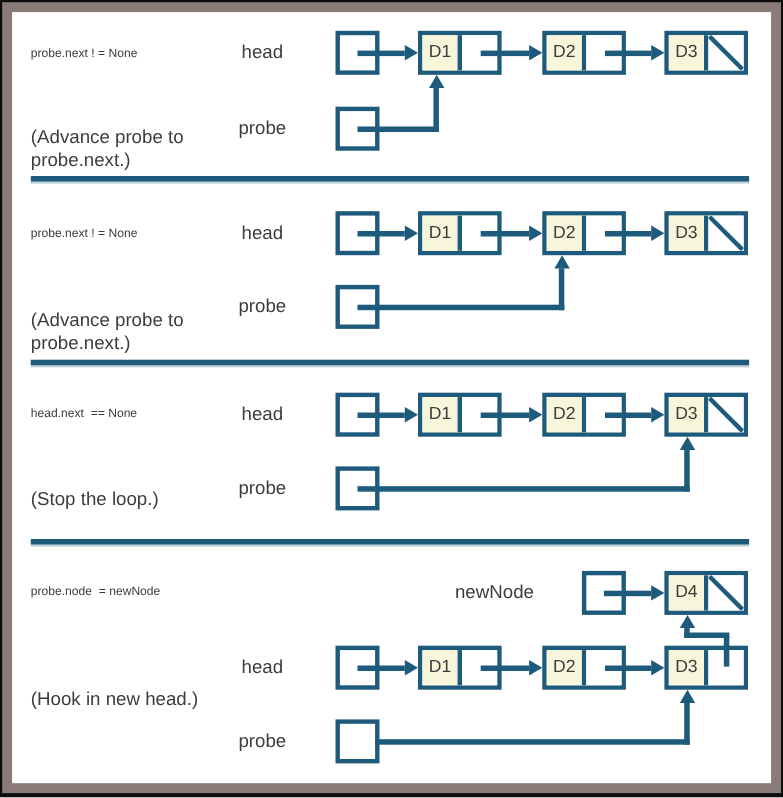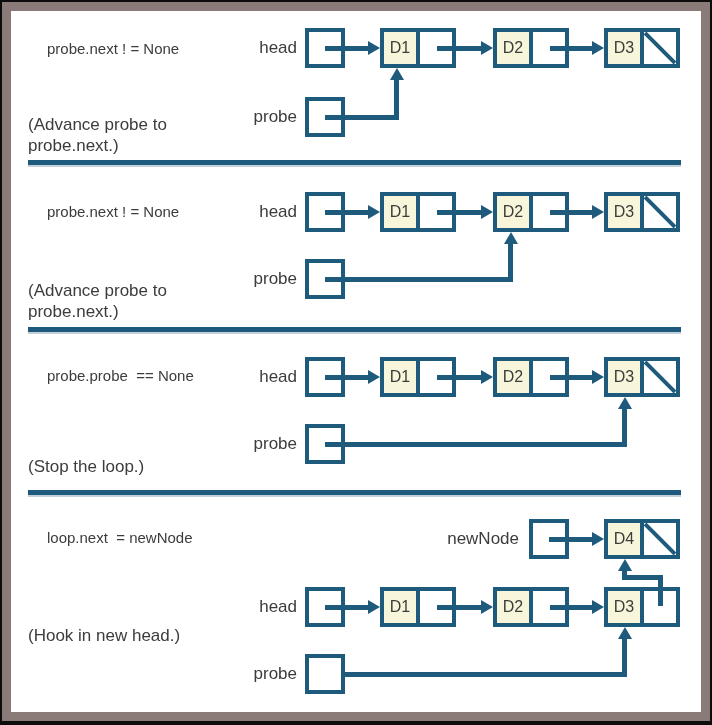--- a/index.html
+++ b/index.html
@@ -10,23 +10,23 @@
     --paper:#ffffff;
     --edge:#0d0d0d;
   }
   html,body{margin:0;padding:0;background:#fff;}
   .page{position:relative;width:712px;height:725px;background:var(--edge);
         font-family:"Liberation Sans","DejaVu Sans",sans-serif;overflow:hidden;}
   .frame{position:absolute;left:2px;top:2px;right:2px;bottom:4px;background:var(--frame);}
   .canvas{position:absolute;left:11px;top:11px;right:11px;bottom:13px;background:var(--paper);}
   .sep{position:absolute;left:28px;width:653px;height:5px;background:var(--teal);
        box-shadow:0 2px 0 rgba(120,150,170,.45);z-index:4;}
-  .stmt{position:absolute;font-size:15px;line-height:20px;color:var(--text);white-space:pre;z-index:3;margin-left:19px;}
+  .stmt{position:absolute;font-size:11px;line-height:20px;color:var(--text);white-space:pre;z-index:3;}
   .note{position:absolute;font-size:17px;line-height:21px;color:var(--text);white-space:pre-line;z-index:3;margin-top:28px;}
-  .lbl{position:absolute;font-size:17px;line-height:20px;color:var(--text);text-align:right;width:117px;z-index:3;}
+  .lbl{position:absolute;font-size:17px;line-height:20px;color:var(--text);text-align:center;width:117px;z-index:3;}
   .lbl.wide{width:139px;}
   .pbox{position:absolute;width:40px;height:40px;box-sizing:border-box;
         border:4px solid var(--teal);background:#fff;z-index:2;}
   .node{position:absolute;width:76px;height:40px;box-sizing:border-box;display:flex;
         border:4px solid var(--teal);background:#fff;z-index:2;}
   .cell-data{width:32px;flex:0 0 32px;background:var(--yellow);border-right:4px solid var(--teal);
         display:flex;align-items:center;justify-content:center;
         font-size:16px;color:var(--text);}
   .cell-ptr{flex:1;position:relative;background:#fff;}
   .slash{position:absolute;left:0;top:0;width:100%;height:100%;display:block;}
@@ -123,22 +123,22 @@
     <div class="lbl" style="left:180px;top:269px">probe</div>
     <div class="pbox" style="left:305px;top:259px"></div>
     <div class="hl" style="left:325px;top:277px;width:188px"></div>
     <div class="vl" style="left:508px;top:244px;height:38px"></div>
     <div class="tri-u" style="left:504px;top:232px"></div>
   </div>
 
   <div class="sep" style="top:327px"></div>
 
   <div>
-    <div class="stmt" style="left:28px;top:366px">probe.probe  == None</div>
-    <div class="note" style="left:28px;top:428px">(Stop the loop.)</div>
+    <div class="stmt" style="left:28px;top:366px">head.next  == None</div>
+    <div class="note" style="left:28px;top:415px">(Stop the loop.)</div>
 
     <div class="lbl" style="left:180px;top:367px">head</div>
     <div class="pbox" style="left:305px;top:357px"></div>
     <div class="hl" style="left:325px;top:375px;width:43px"></div>
     <div class="tri-r" style="left:368px;top:370px"></div>
 
     <div class="node" style="left:380px;top:357px">
       <div class="cell-data">D1</div>
       <div class="cell-ptr"></div>
     </div>
@@ -164,21 +164,21 @@
     <div class="lbl" style="left:180px;top:434px">probe</div>
     <div class="pbox" style="left:305px;top:424px"></div>
     <div class="hl" style="left:325px;top:442px;width:302px"></div>
     <div class="vl" style="left:622px;top:409px;height:38px"></div>
     <div class="tri-u" style="left:618px;top:397px"></div>
   </div>
 
   <div class="sep" style="top:490px"></div>
 
   <div>
-    <div class="stmt" style="left:28px;top:528px">loop.next  = newNode</div>
+    <div class="stmt" style="left:28px;top:528px">probe.node  = newNode</div>
     <div class="note" style="left:28px;top:597px">(Hook in new head.)</div>
 
     <div class="lbl wide" style="left:380px;top:529px">newNode</div>
     <div class="pbox" style="left:529px;top:519px"></div>
     <div class="hl" style="left:549px;top:537px;width:43px"></div>
     <div class="tri-r" style="left:592px;top:532px"></div>
 
     <div class="node" style="left:604px;top:519px">
       <div class="cell-data">D4</div>
       <div class="cell-ptr">

